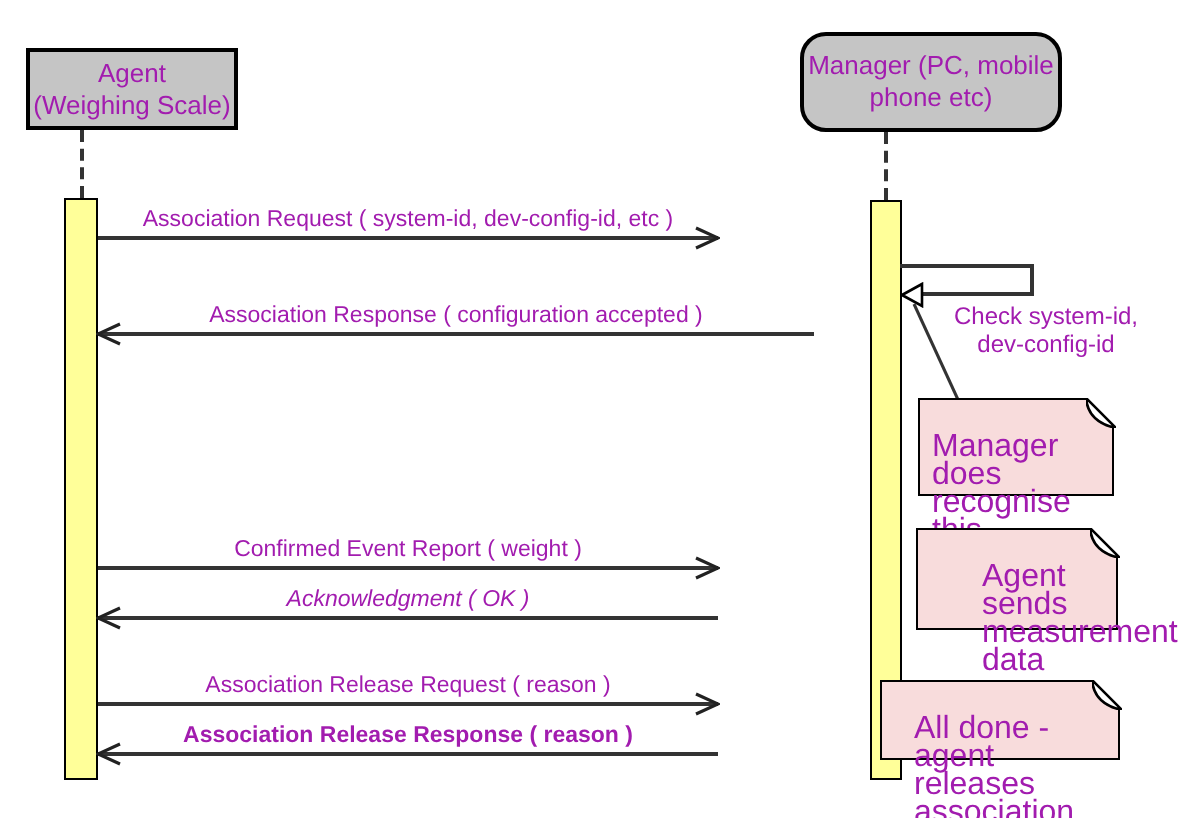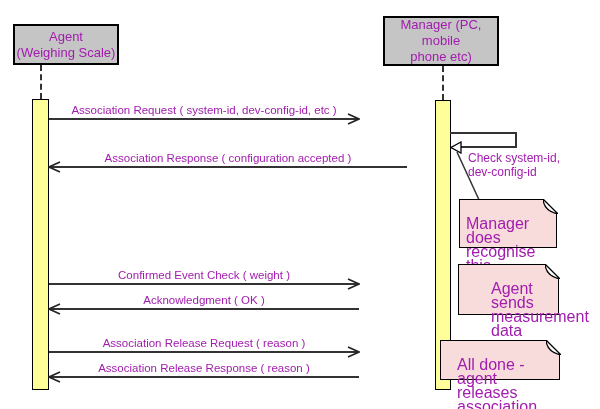--- a/index.html
+++ b/index.html
@@ -10,21 +10,21 @@
   }
   
   .actor {
     position:absolute; box-sizing:border-box;
     background:#c5c5c5; border:2px solid #000;
     display:flex; align-items:center; justify-content:center;
     text-align:center; font-size:13px; line-height:16px;
     white-space:pre-line;
   }
   .actor.agent   { left:13px;  top:24px; width:106px; height:41px; }
-  .actor.manager { left:383px; top:16px; width:116px; height:50px; }
+  .actor.manager { left:400px; top:16px; width:131px; height:50px;border-radius:13px; }
   
   .lifeline { position:absolute; width:0; border-left:2px dashed #333; }
   .lifeline.agent   { left:40px;  top:65px; height:34px; }
   .lifeline.manager { left:442px; top:66px; height:34px; }
   
   .bar {
     position:absolute; box-sizing:border-box;
     background:#ffff99; border:1.5px solid #000;
   }
   .bar.agent   { left:32px;  top:99px;  width:17px; height:291px; }
@@ -33,30 +33,30 @@
   .msg { position:absolute; left:49px; width:310px; height:20px; }
   .msg .msg-line { position:absolute; left:0; right:0; bottom:0; height:2px; background:#333; }
   .msg .msg-label {
     position:absolute; left:0; right:0; bottom:3px;
     text-align:center; font-size:11.5px; line-height:13px;
   }
   .msg .arr { position:absolute; bottom:-5px; }
   .msg .arr.right { right:-1px; }
   .msg .arr.left  { left:-1px; }
   .m1 { top:100px; } .m2 { top:148px;padding-left:48px; } .m3 { top:265px; }
-  .m4 { top:290px; } .m5 { top:333px; } .m6 { top:358px; }
+  .m4 { top:290px;font-style:italic; } .m5 { top:333px; } .m6 { top:358px;font-weight:bold; }
   
   .sm-line { position:absolute; background:#333; }
   .sm-top    { left:450px; top:132px; width:67px; height:2px; }
   .sm-right  { left:515px; top:132px; width:2px;  height:16px; }
   .sm-bottom { left:460px; top:146px; width:57px; height:2px; }
   .sm-arrow  { position:absolute; left:450px; top:141px; }
   .sm-label {
     position:absolute; left:468px; top:151px; width:110px;
-    font-size:12px; line-height:14px; white-space:pre-line;
+    text-align:center; font-size:12px; line-height:14px; white-space:pre-line;
   }
   .note-connector { position:absolute; left:455px; top:150px; }
   
   .note {
     position:absolute; box-sizing:border-box;
     background:#f8dcdc; border:1.5px solid #000;
     font-size:16px; line-height:14px; padding:3px 6px;
     white-space:pre-line;
   }
   .note.n1 { left:459px; top:199px; width:98px;  height:49px; }
@@ -90,21 +90,21 @@
 
   <div class="msg m2">
     <span class="msg-label">Association Response ( configuration accepted )</span>
     <div class="msg-line"></div>
     <svg class="arr left" width="13" height="12" viewBox="0 0 13 12">
         <path d="M12,1 L1,6 L12,11" fill="none" stroke="#222" stroke-width="1.6"></path>
       </svg>
   </div>
 
   <div class="msg m3">
-    <span class="msg-label">Confirmed Event Check ( weight )</span>
+    <span class="msg-label">Confirmed Event Report ( weight )</span>
     <div class="msg-line"></div>
     <svg class="arr right" width="13" height="12" viewBox="0 0 13 12">
         <path d="M1,1 L12,6 L1,11" fill="none" stroke="#222" stroke-width="1.6"></path>
       </svg>
   </div>
 
   <div class="msg m4">
     <span class="msg-label">Acknowledgment ( OK )</span>
     <div class="msg-line"></div>
     <svg class="arr left" width="13" height="12" viewBox="0 0 13 12">

